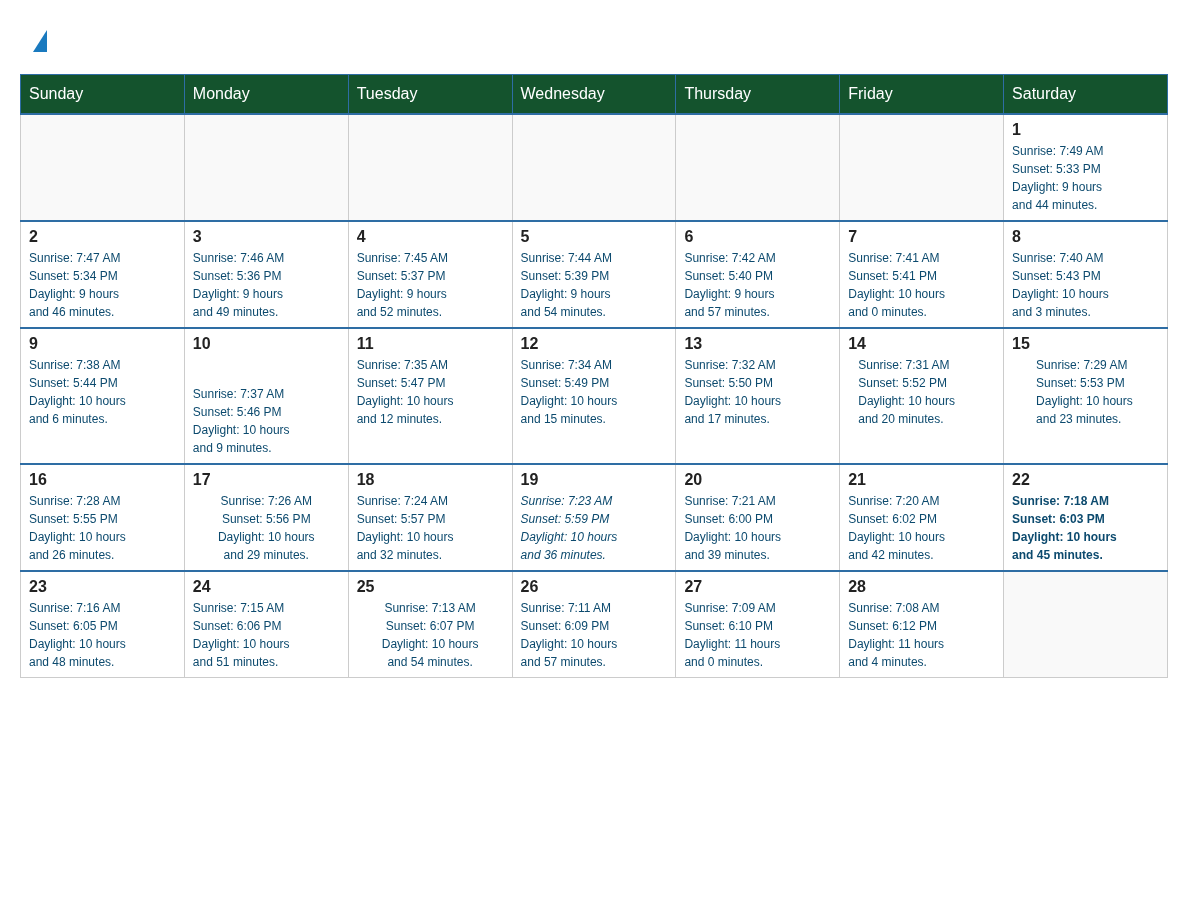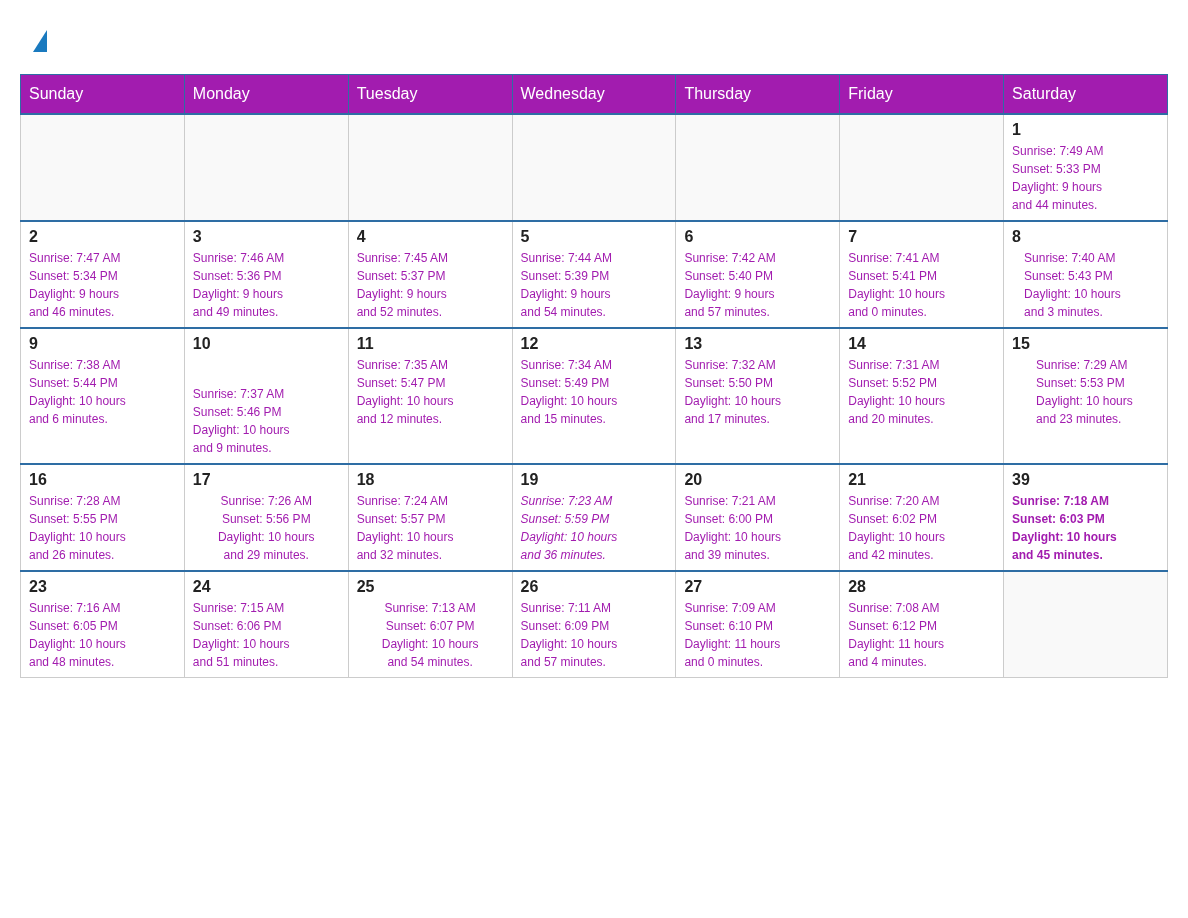--- a/index.html
+++ b/index.html
@@ -57,21 +57,21 @@
     .location {
       font-size: 22px;
       color: #444;
       margin-top: 4px;
     }
     .calendar {
       width: 100%;
       border-collapse: collapse;
     }
     .calendar th {
-      background-color: #a21caf;
+      background-color: #14532d;
       color: #fff;
       padding: 10px 8px;
       text-align: left;
       font-size: 16px;
       font-weight: normal;
       border: 1px solid #2e6da4;
     }
     .calendar td {
       border: 1px solid #ccc;
       vertical-align: top;
@@ -85,21 +85,21 @@
     }
     .day-number {
       font-size: 16px;
       font-weight: bold;
       color: #222;
       display: block;
       margin-bottom: 3px;
     }
     .day-info {
       font-size: 12px;
-      color: #a21caf;
+      color: #0c4a6e;
       line-height: 1.5;
     }
     .week-row td {
       border-top: 2px solid #2e6da4;
     }
   </style>
 </head>
 <body>
 
 <div class="header">
@@ -182,21 +182,21 @@
         </td>
         <td>
           <span class="day-number">7</span>
           <div class="day-info" style="white-space: pre-line;">Sunrise: 7:41 AM
 Sunset: 5:41 PM
 Daylight: 10 hours
 and 0 minutes.</div>
         </td>
         <td>
           <span class="day-number">8</span>
-          <div class="day-info" style="white-space: pre-line; margin-left: 12px;">Sunrise: 7:40 AM
+          <div class="day-info" style="white-space: pre-line;">Sunrise: 7:40 AM
 Sunset: 5:43 PM
 Daylight: 10 hours
 and 3 minutes.</div>
         </td>
       </tr>
       <tr class="week-row">
         <td>
           <span class="day-number">9</span>
           <div class="day-info" style="white-space: pre-line;">Sunrise: 7:38 AM
 Sunset: 5:44 PM
@@ -226,21 +226,21 @@
         </td>
         <td>
           <span class="day-number">13</span>
           <div class="day-info" style="white-space: pre-line;">Sunrise: 7:32 AM
 Sunset: 5:50 PM
 Daylight: 10 hours
 and 17 minutes.</div>
         </td>
         <td>
           <span class="day-number">14</span>
-          <div class="day-info" style="white-space: pre-line;">Sunrise: 7:31 AM
+          <div class="day-info" style="white-space: pre-line; margin-left: 10px;">Sunrise: 7:31 AM
 Sunset: 5:52 PM
 Daylight: 10 hours
 and 20 minutes.</div>
         </td>
         <td>
           <span class="day-number">15</span>
           <div class="day-info" style="white-space: pre-line; margin-left: 24px;">Sunrise: 7:29 AM
 Sunset: 5:53 PM
 Daylight: 10 hours
 and 23 minutes.</div>
@@ -283,21 +283,21 @@
 and 39 minutes.</div>
         </td>
         <td>
           <span class="day-number">21</span>
           <div class="day-info" style="white-space: pre-line;">Sunrise: 7:20 AM
 Sunset: 6:02 PM
 Daylight: 10 hours
 and 42 minutes.</div>
         </td>
         <td>
-          <span class="day-number">39</span>
+          <span class="day-number">22</span>
           <div class="day-info" style="white-space: pre-line; font-weight: bold;">Sunrise: 7:18 AM
 Sunset: 6:03 PM
 Daylight: 10 hours
 and 45 minutes.</div>
         </td>
       </tr>
       <tr class="week-row">
         <td>
           <span class="day-number">23</span>
           <div class="day-info" style="white-space: pre-line;">Sunrise: 7:16 AM

